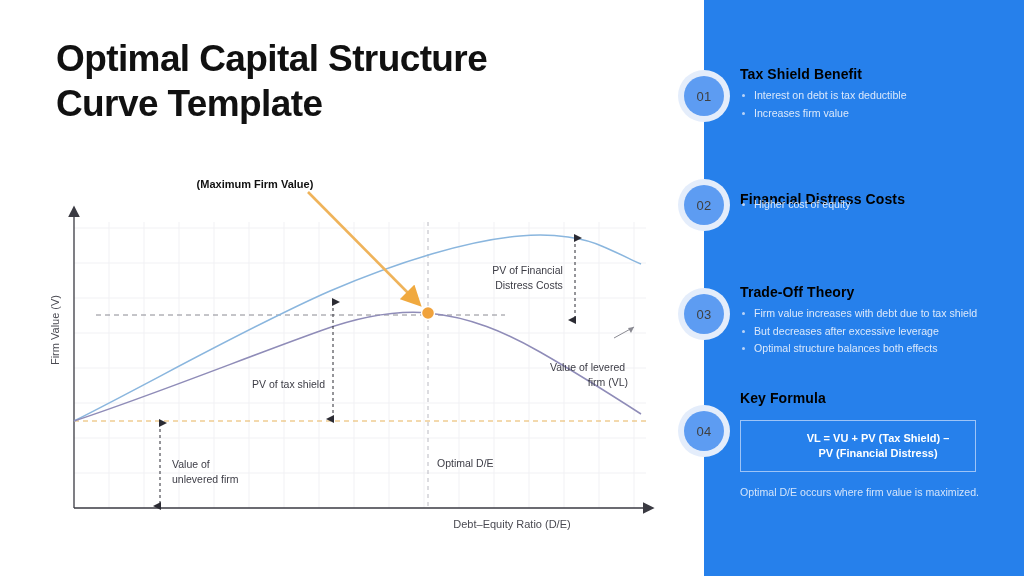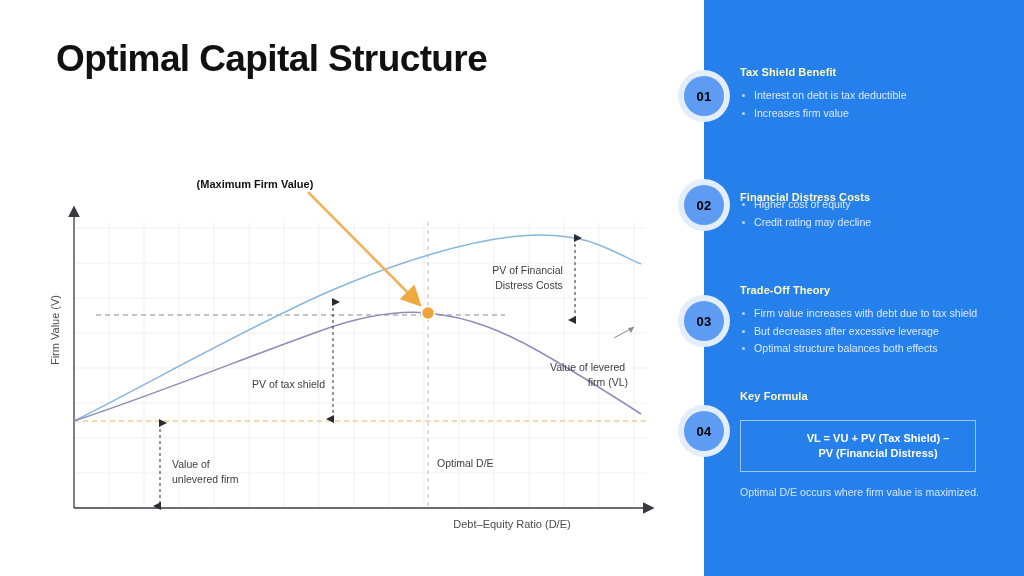--- a/index.html
+++ b/index.html
@@ -37,21 +37,21 @@
   }
 
   
   .panel{
     position:absolute;left:704px;top:0;width:320px;height:576px;
     background:#2680eb;
   }
   .section{position:absolute;left:0;width:320px;}
   .sec-title{
     position:absolute;left:36px;
-    font-size:11px;font-weight:bold;color:#fef9c3;letter-spacing:0.1px;
+    font-size:14px;font-weight:bold;color:#000000;letter-spacing:0.1px;
     white-space:nowrap;
   }
   .bullets{position:absolute;left:36px;width:254px;}
   .bullet{
     position:relative;padding-left:14px;
     font-size:10.6px;line-height:16.5px;color:#dbe8fb;
     margin-bottom:1px;
   }
   .bullet:before{
     content:"";position:absolute;left:2px;top:7px;
@@ -61,21 +61,21 @@
   
   .badge{
     position:absolute;width:52px;height:52px;border-radius:50%;
     background:#e4edfb;display:flex;align-items:center;justify-content:center;
     left:-26px;
   }
   .badge-inner{
     width:40px;height:40px;border-radius:50%;
     background:#5d9cf2;
     display:flex;align-items:center;justify-content:center;
-    font-size:13px;font-weight:bold;color:#000000;letter-spacing:0.3px;
+    font-size:13px;font-weight:normal;color:#404040;letter-spacing:0.3px;
   }
 
   
   .formula-box{
     position:absolute;left:36px;width:236px;height:52px;
     border:1px solid #9dc4f7;box-sizing:border-box;
     display:flex;align-items:center;justify-content:center;
     text-align:center;
   }
   .formula-text{
@@ -86,20 +86,21 @@
     font-size:10.6px;line-height:16px;color:#d3e4fb;
   }
 </style>
 </head>
 <body>
 
 <div class="slide">
 
   <div class="title">
     <span class="title-line">Optimal Capital Structure</span>
+    <span class="title-line">Curve Template</span>
   </div>
 
   <div class="chart-wrap">
     <svg class="chart-svg" width="680" height="576" viewBox="0 0 680 576">
       <defs>
         <marker id="arrUp" markerWidth="8" markerHeight="8" refX="4" refY="7" orient="auto">
           <path d="M4,0 L8,8 L0,8 Z" fill="#2b2b33"></path>
         </marker>
         <marker id="arrDown" markerWidth="8" markerHeight="8" refX="4" refY="1" orient="auto">
           <path d="M4,8 L0,0 L8,0 Z" fill="#2b2b33"></path>
@@ -208,26 +209,25 @@
       </div>
     </div>
 
     <div class="section" style="top:179px;">
       <div class="badge" style="top:0px;">
         <div class="badge-inner">02</div>
       </div>
       <div class="sec-title" style="top:-4px;margin-top:16px;">Financial Distress Costs</div>
       <div class="bullets" style="top:17px;">
         <div class="bullet">Higher cost of equity</div>
-        <div class="bullet">Credit rating may decline</div>
       </div>
     </div>
 
     <div class="section" style="top:288px;">
-      <div class="badge" style="top:7px;">
+      <div class="badge" style="top:0;">
         <div class="badge-inner">03</div>
       </div>
       <div class="sec-title" style="top:-4px;">Trade-Off Theory</div>
       <div class="bullets" style="top:17px;">
         <div class="bullet">Firm value increases with debt due to tax shield</div>
         <div class="bullet">But decreases after excessive leverage</div>
         <div class="bullet">Optimal structure balances both effects</div>
       </div>
     </div>
 

